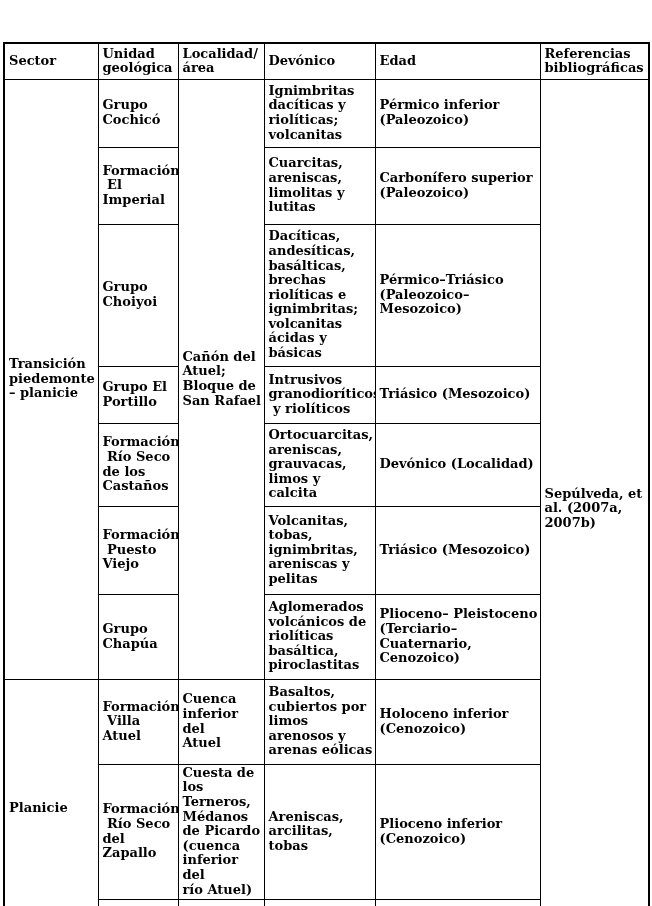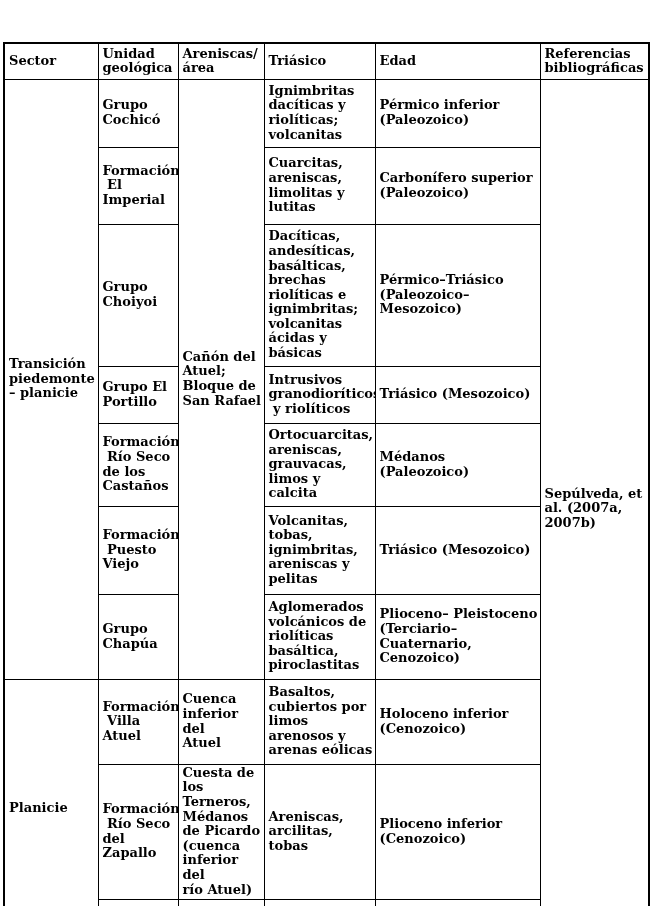--- a/index.html
+++ b/index.html
@@ -46,23 +46,23 @@
       <col style="width:86px">
       <col style="width:111px">
       <col style="width:165px">
       <col style="width:109px">
     </colgroup>
     <tbody>
       <tr style="height:36px">
         <th>Sector</th>
         <th>Unidad
 geológica</th>
-        <th>Areniscas/
+        <th>Localidad/
 área</th>
-        <th>Triásico</th>
+        <th>Devónico</th>
         <th>Edad</th>
         <th>Referencias
 bibliográficas</th>
       </tr>
 
       <tr style="height:68px">
         <td class="sector" rowspan="7">Transición
 piedemonte
 – planicie</td>
         <td>Grupo
@@ -122,21 +122,21 @@
       <tr style="height:83px">
         <td>Formación
  Río Seco
 de los
 Castaños</td>
         <td>Ortocuarcitas,
 areniscas,
 grauvacas,
 limos y
 calcita</td>
-        <td>Médanos (Paleozoico)</td>
+        <td>Devónico (Localidad)</td>
       </tr>
 
       <tr style="height:88px">
         <td>Formación
  Puesto
 Viejo</td>
         <td>Volcanitas,
 tobas,
 ignimbritas,
 areniscas y

